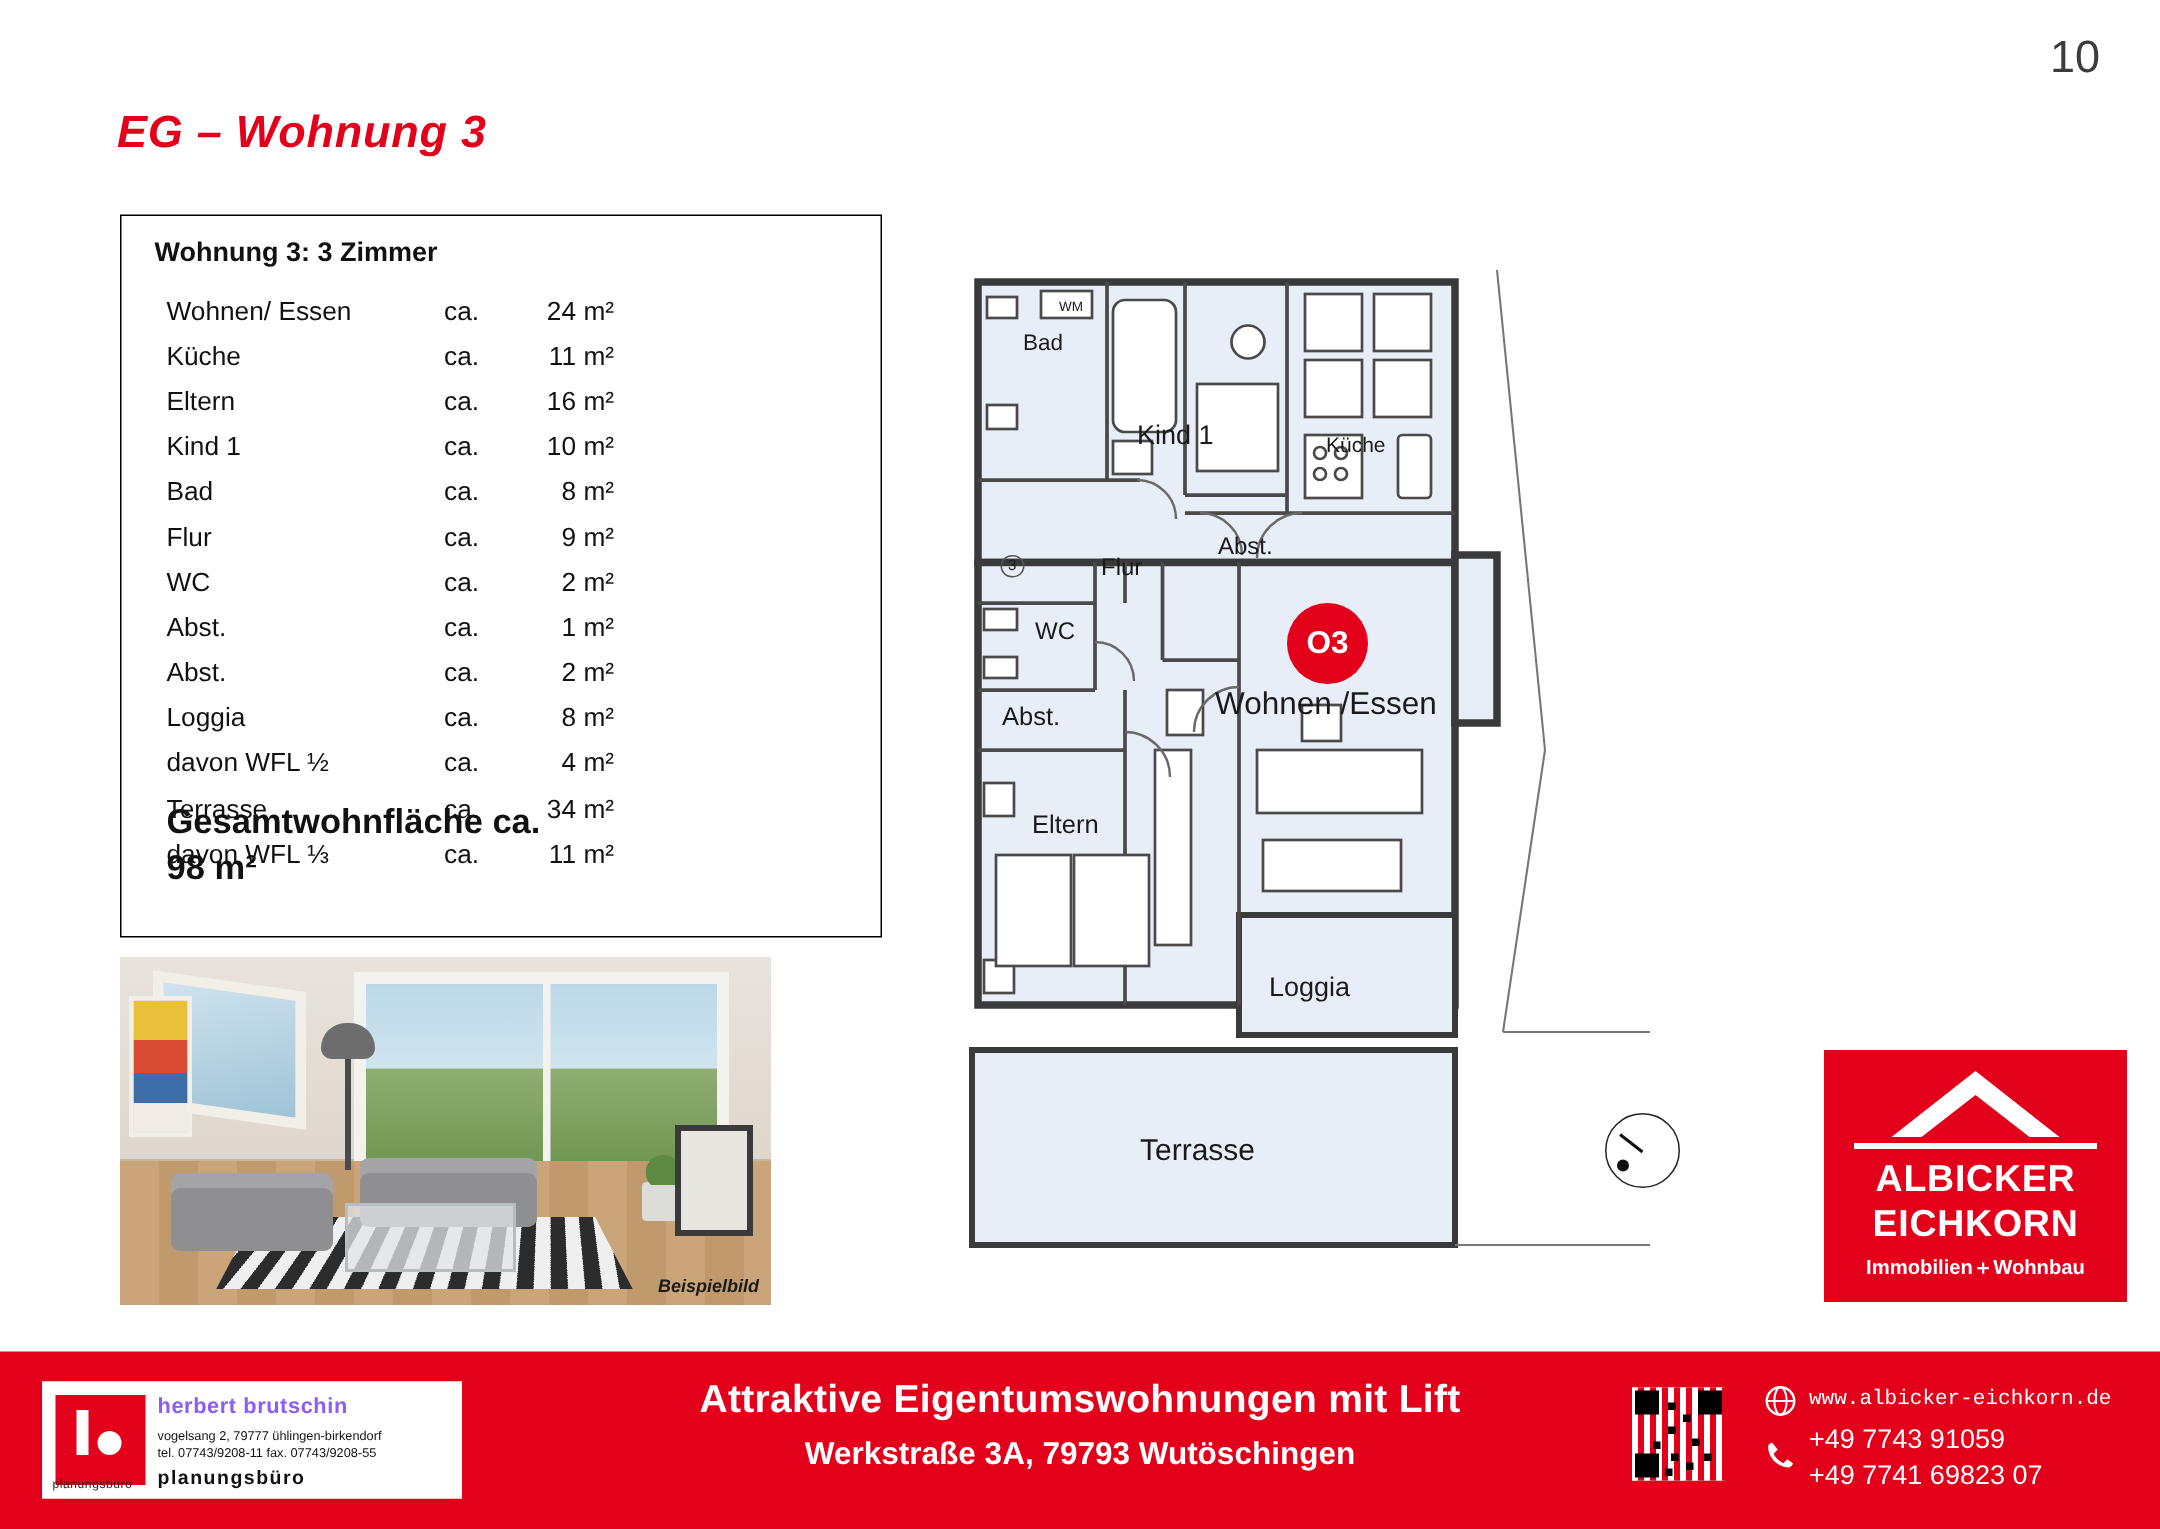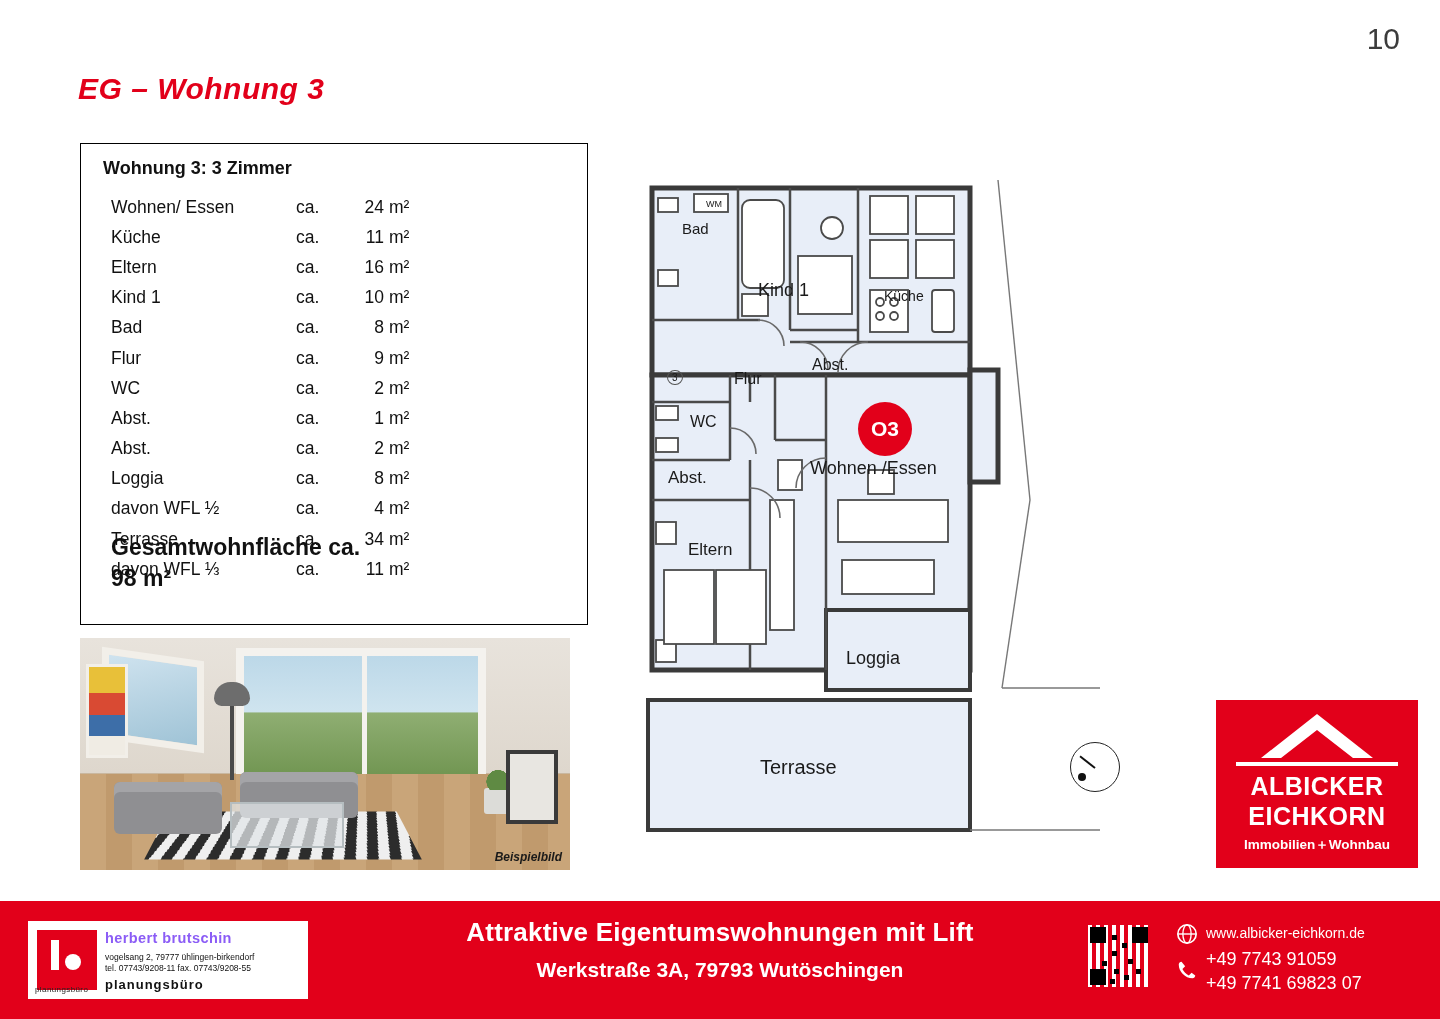--- a/index.html
+++ b/index.html
@@ -75,21 +75,21 @@
     font-size: 23px;
     font-weight: bold;
     color: #111;
     line-height: 1.35;
   }
   
   .photo {
     position: absolute;
     left: 80px;
     top: 638px;
-    width: 490px;
+    width: 434px;
     height: 232px;
     overflow: hidden;
     background: #cfc5b8;
   }
   .photo .wall {
     position: absolute; inset: 0;
     background: linear-gradient(180deg,#e8e3dc 0%, #ded7cd 58%, #c9b79f 58.2%, #b99f80 100%);
   }
   .photo .window-left {
     position: absolute; left: 22px; top: 16px; width: 88px; height: 78px;
@@ -266,21 +266,21 @@
       5px 5px, 5px 5px, 5px 5px, 5px 5px,
       5px 5px, 5px 5px, 5px 5px, 5px 5px, 5px 5px;
     background-position:
       2px 2px, 44px 2px, 2px 44px,
       24px 10px, 34px 18px, 24px 26px, 40px 34px,
       14px 36px, 26px 44px, 36px 50px, 48px 44px, 22px 54px;
   }
   .contact .web, .contact .tel1, .contact .tel2 {
     position: absolute; left: 118px; color: #fff; font-size: 15px; white-space: nowrap;
   }
-  .contact .web { top: 4px; font-size: 14px; }
+  .contact .web { top: 4px; font-size: 14px; font-family: Liberation Mono, monospace; }
   .contact .tel1 { top: 28px; font-size: 18px; }
   .contact .tel2 { top: 52px; font-size: 18px; }
   .contact .globe-icon, .contact .phone-icon {
     position: absolute; left: 88px; width: 22px; height: 22px; color:#fff;
   }
   .contact .globe-icon { top: 2px; }
   .contact .phone-icon { top: 38px; }
   .albicker {
     position: absolute;
     right: 22px; top: 700px;
@@ -504,21 +504,21 @@
 
   <div class="plan-label" style="left:52px;  top:50px;  font-size:15px;">Bad</div>
   <div class="plan-label" style="left:76px;  top:29px;  font-size:9px;">WM</div>
   <div class="plan-label" style="left:128px; top:110px; font-size:18px;">Kind 1</div>
   <div class="plan-label" style="left:254px; top:118px; font-size:14px;">Küche</div>
   <div class="plan-label" style="left:182px; top:186px; font-size:16px;">Abst.</div>
   <div class="plan-label" style="left:104px; top:200px; font-size:16px;">Flur</div>
   <div class="plan-label" style="left:60px;  top:243px; font-size:16px;">WC</div>
   <div class="plan-label" style="left:38px;  top:298px; font-size:17px;">Abst.</div>
   <div class="plan-label" style="left:58px;  top:370px; font-size:17px;">Eltern</div>
-  <div class="plan-label" style="left:180px; top:288px; font-size:18px;">Wohnen /Essen</div>
+  <div class="plan-label" style="left:180px; top:288px; font-size:21px;">Wohnen /Essen</div>
   <div class="plan-label" style="left:216px; top:478px; font-size:18px;">Loggia</div>
   <div class="plan-label" style="left:130px; top:586px; font-size:20px;">Terrasse</div>
   <div class="plan-label" style="left:37px;  top:200px; font-size:10px; border:1px solid #555; border-radius:50%; padding:1px 4px;">3</div>
 
   <div class="badge">O3</div>
 </div>
 
 <div class="compass">
   <div class="needle"></div>
   <div class="dot"></div>

